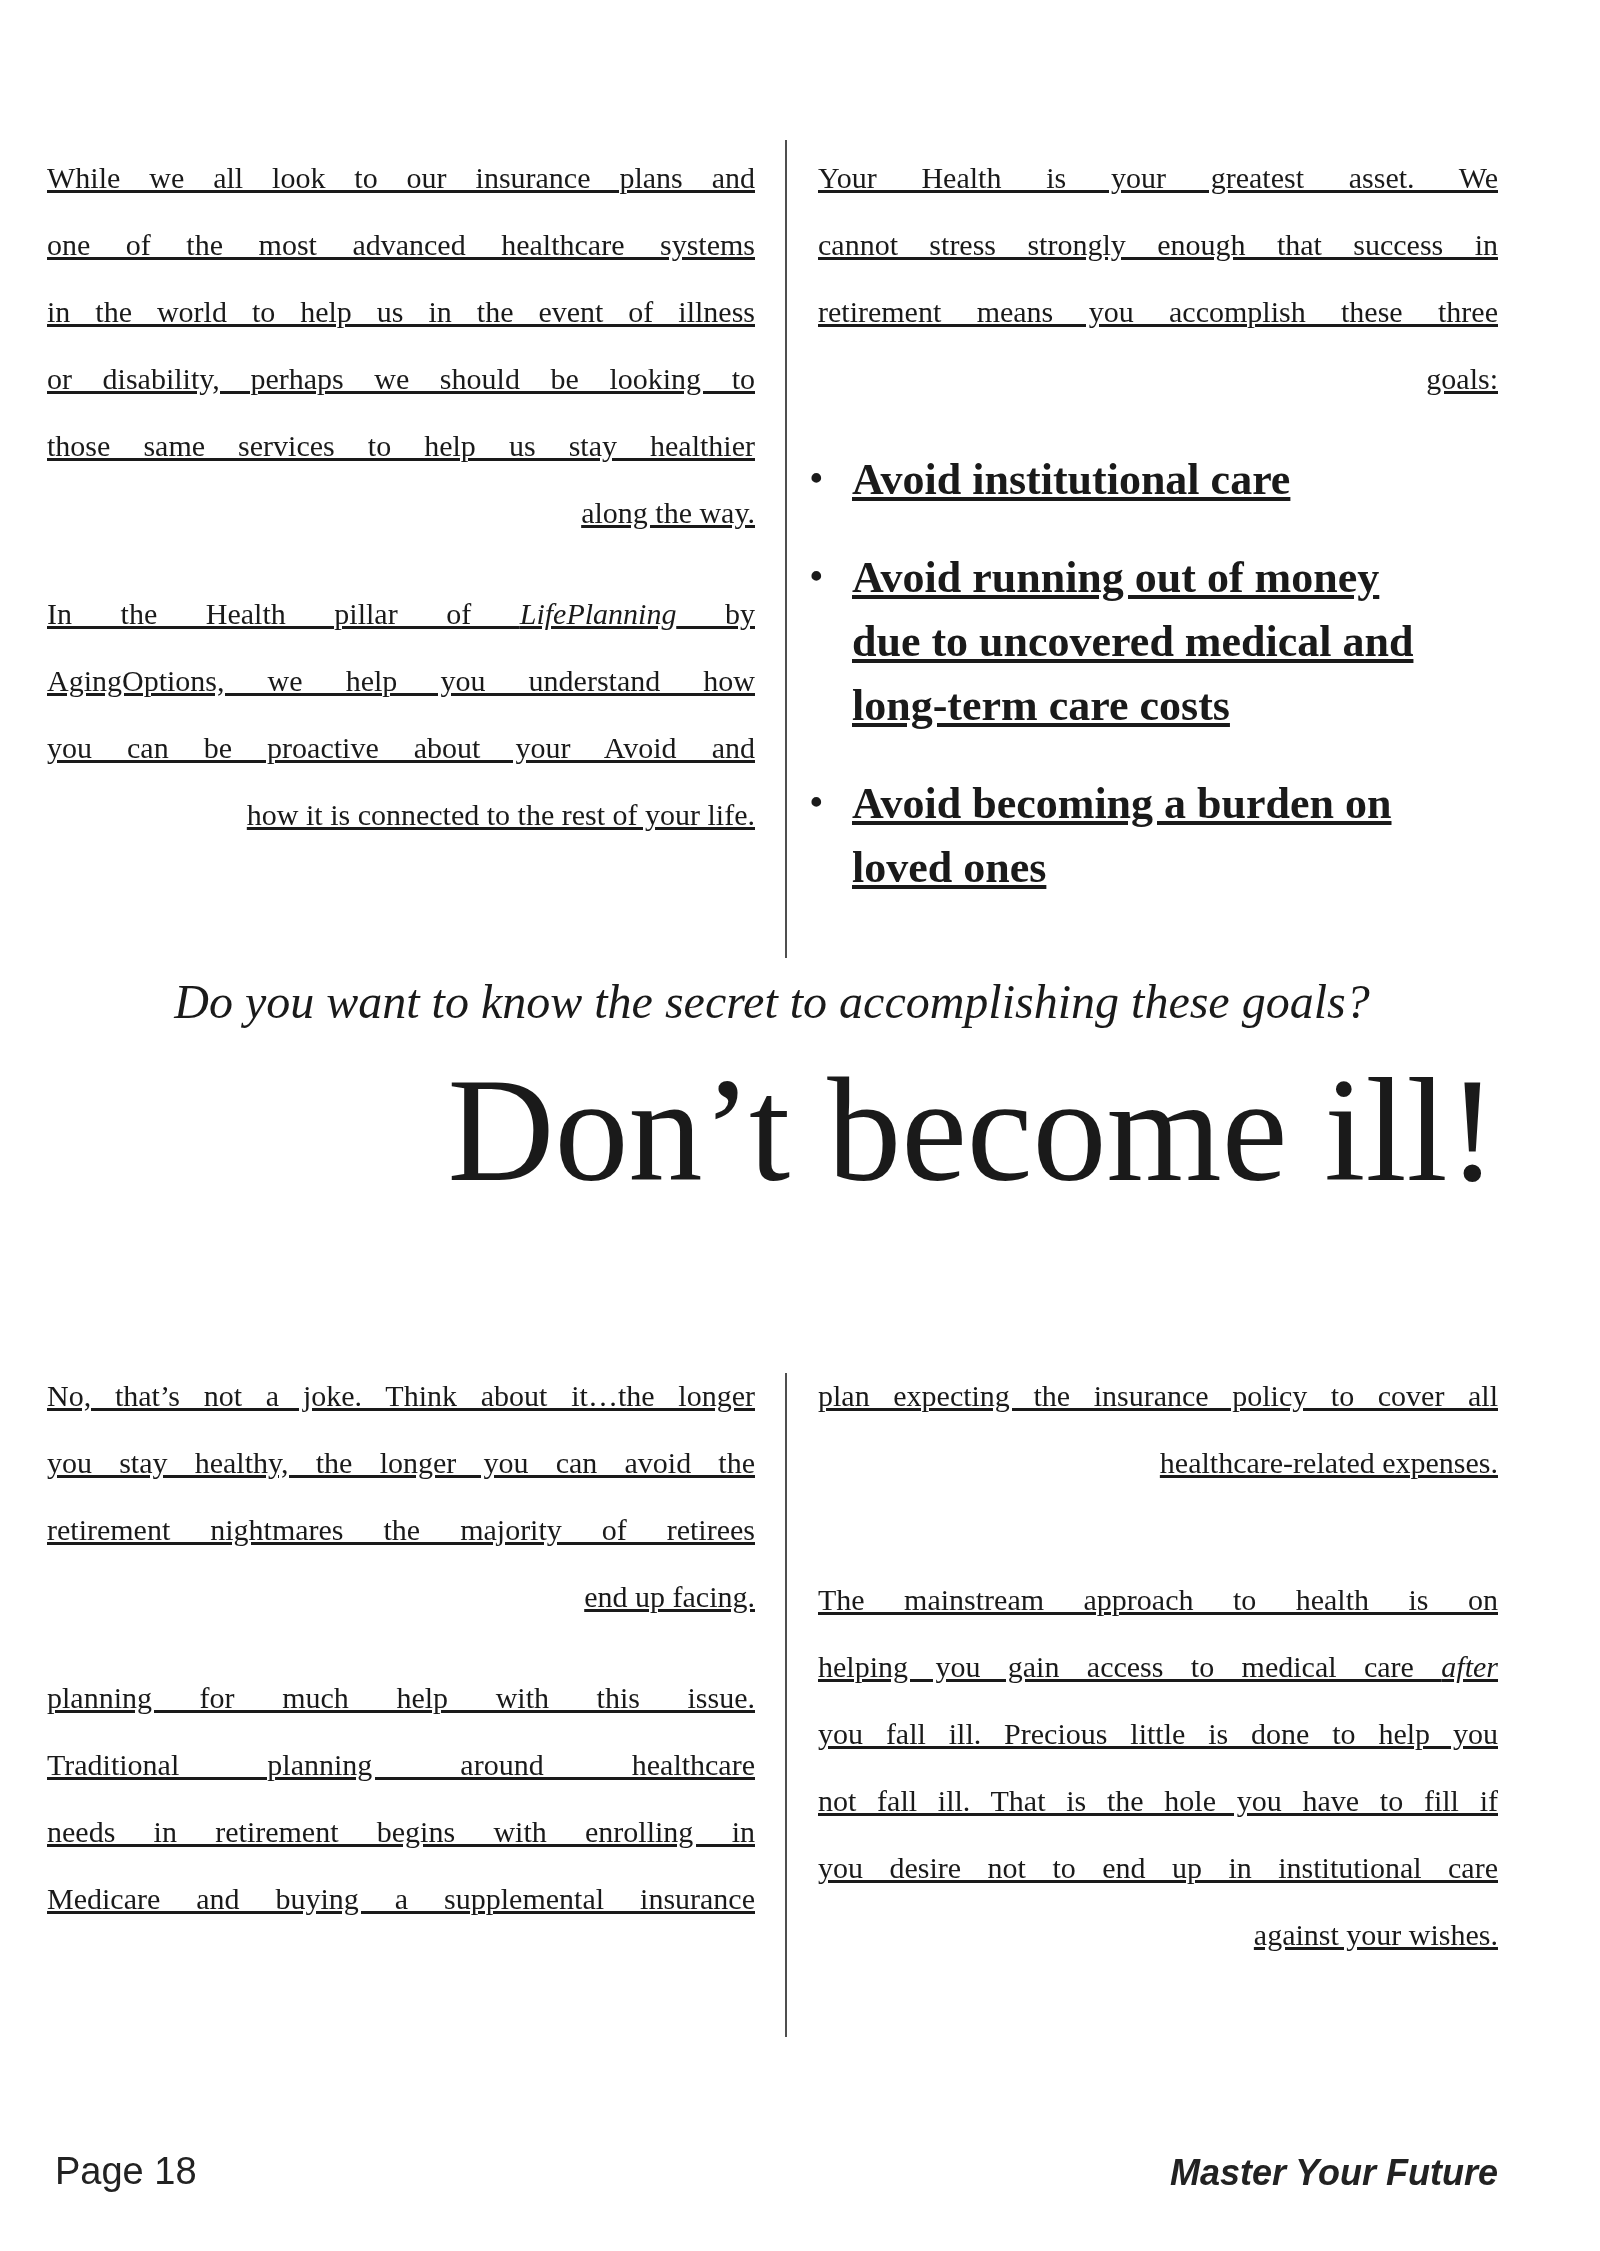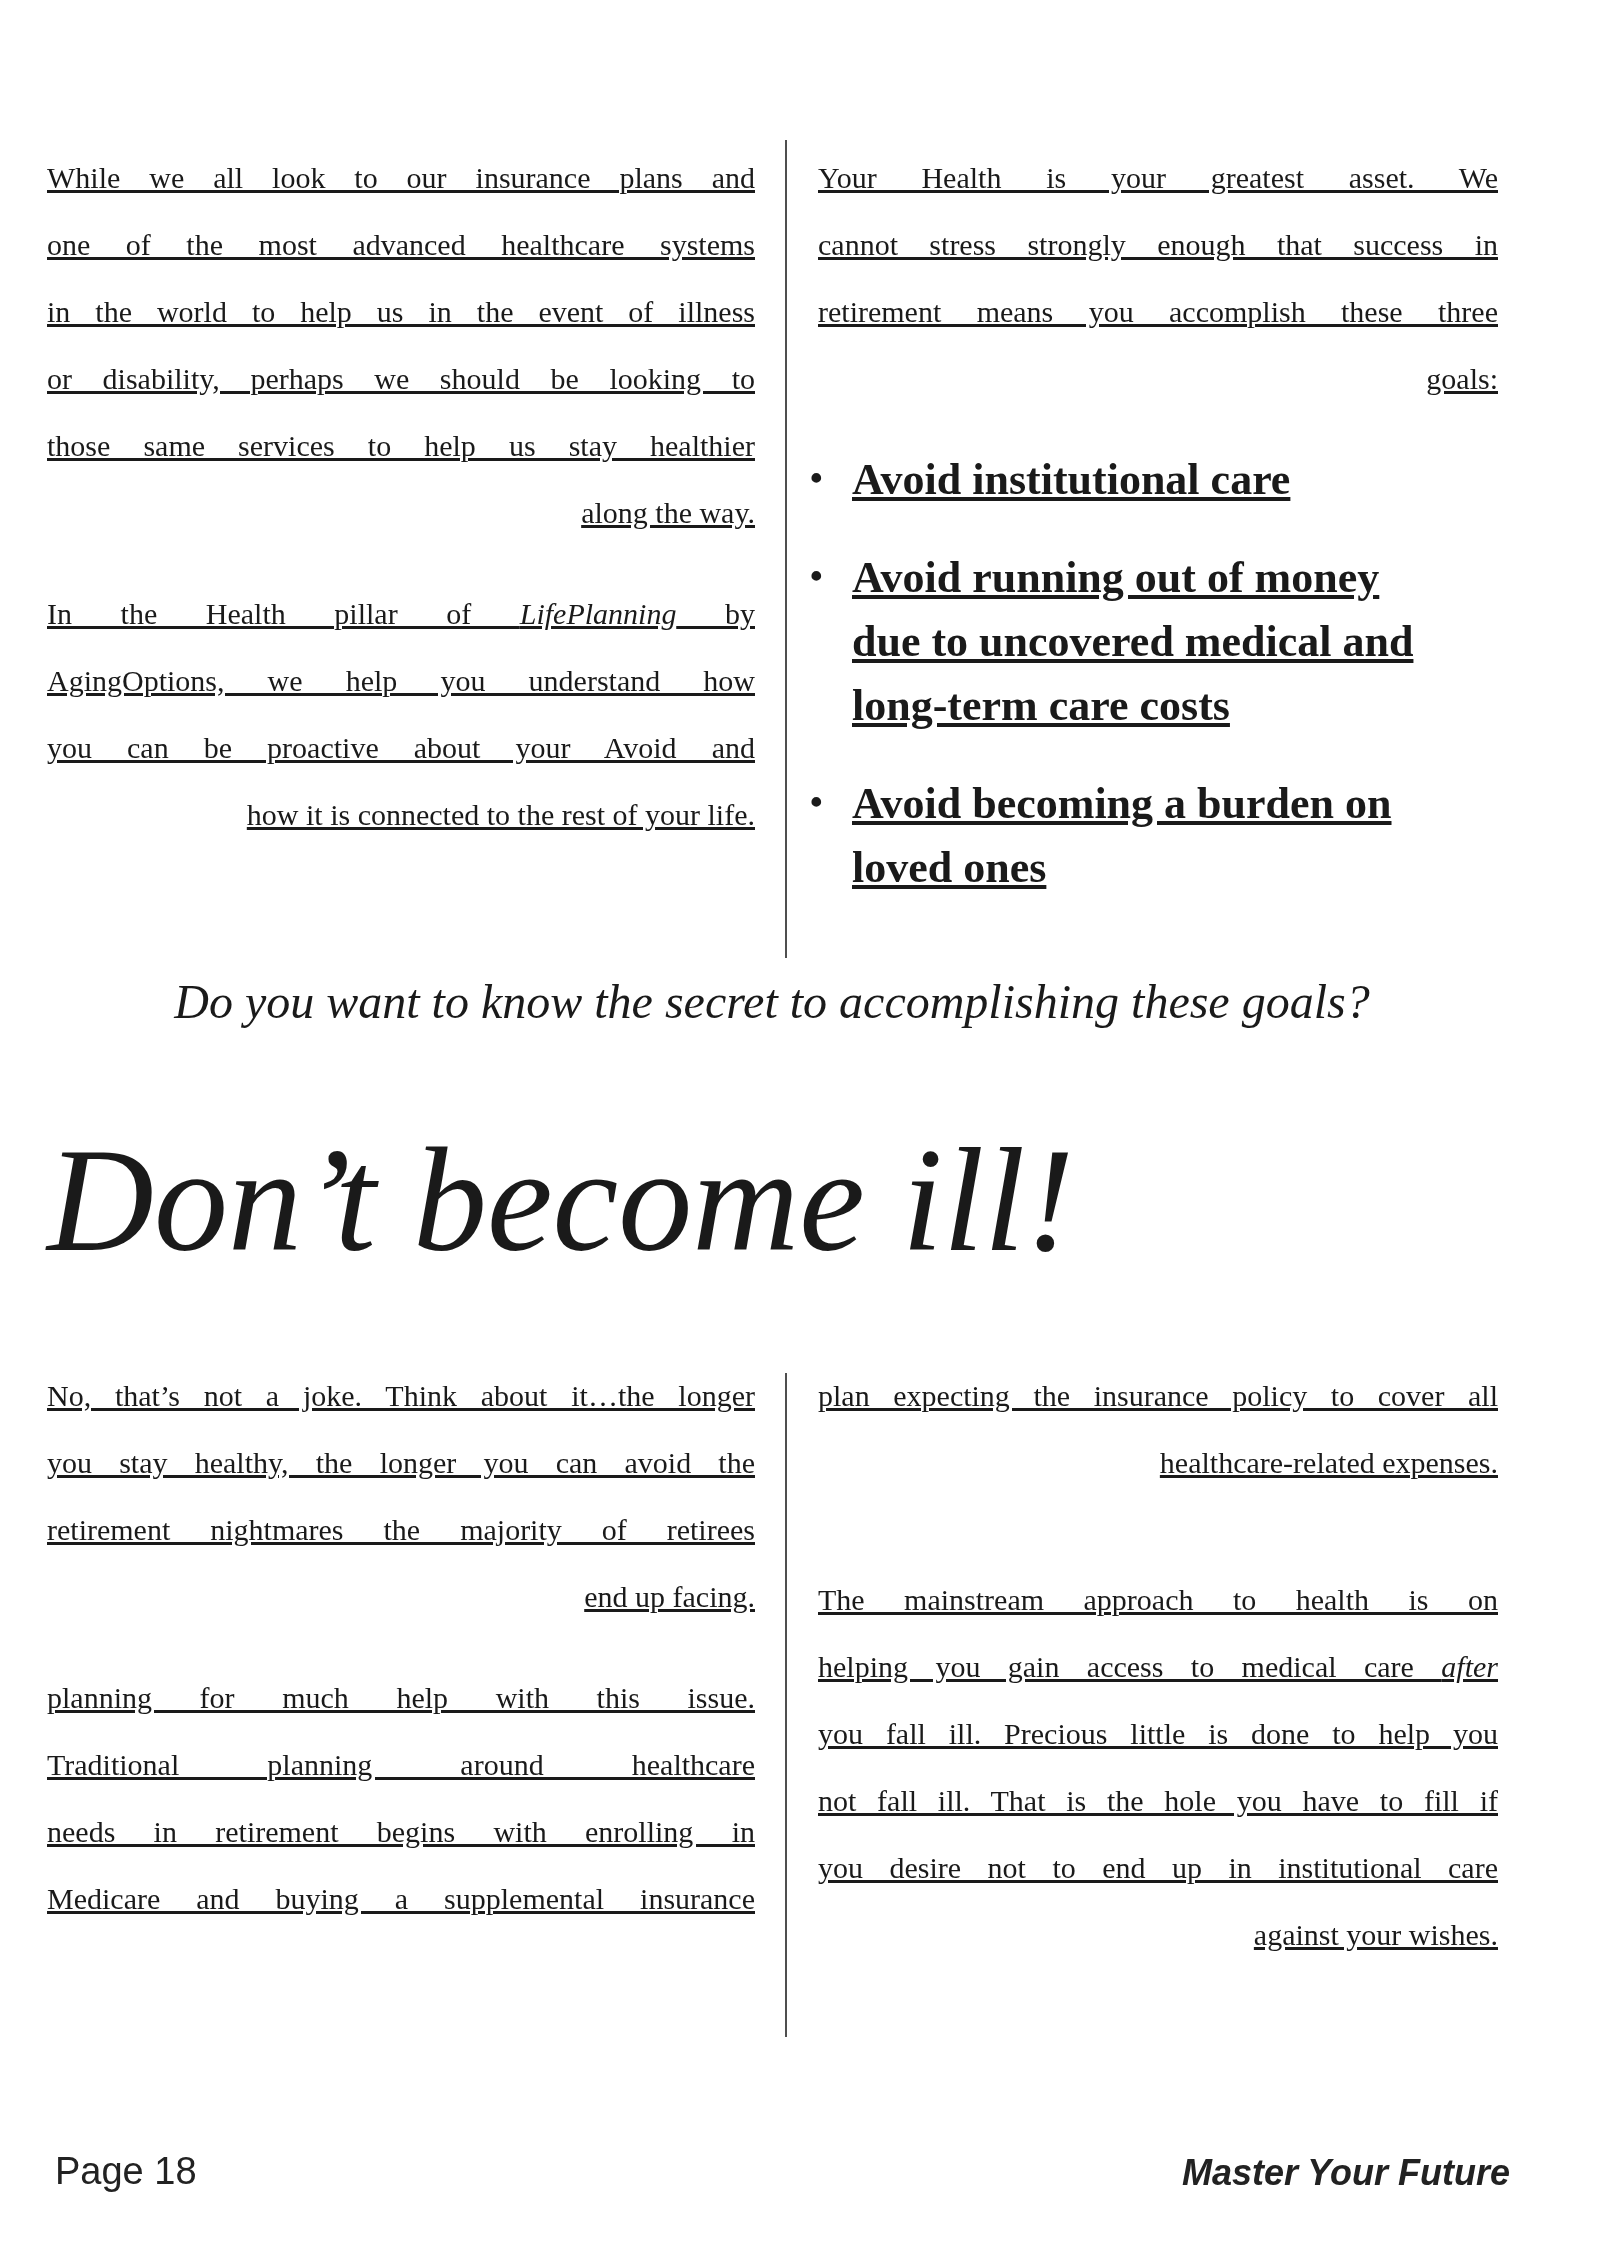--- a/index.html
+++ b/index.html
@@ -46,37 +46,36 @@
 
   
   .question {
     left: 47px; top: 969px; width: 1450px;
     text-align: center;
     font-style: italic;
     font-size: 48px;
     line-height: 66px;
   }
   .big-title {
-    left: 47px; top: 1120px; width: 1450px;
-    text-align: left;
-    font-style: italic;
+    left: 47px; top: 1050px; width: 1450px;
+    text-align: right;
     font-size: 148px;
     line-height: 160px;
     white-space: nowrap;
   }
 
   
   .footer-left {
     left: 55px; top: 2150px;
     font-family: "Liberation Sans", sans-serif;
     font-size: 38px;
     color: #222222;
   }
   .footer-right {
-    left: 60px; top: 2152px; width: 1450px;
+    left: 48px; top: 2152px; width: 1450px;
     text-align: right;
     font-family: "Liberation Sans", sans-serif;
     font-style: italic;
     font-weight: bold;
     font-size: 36px;
     color: #222222;
   }
 </style>
 </head>
 <body>

